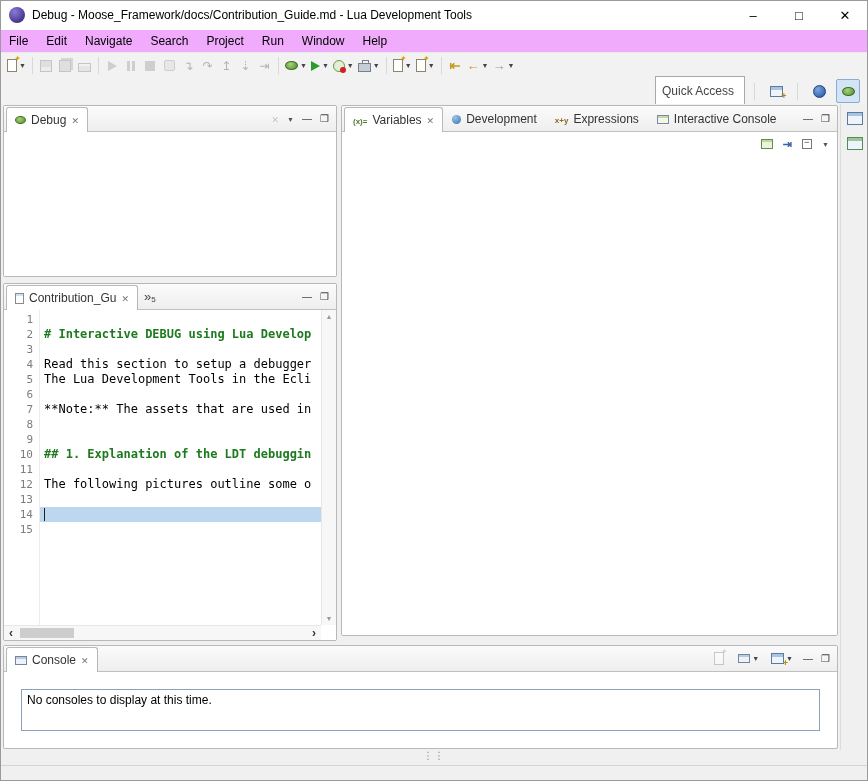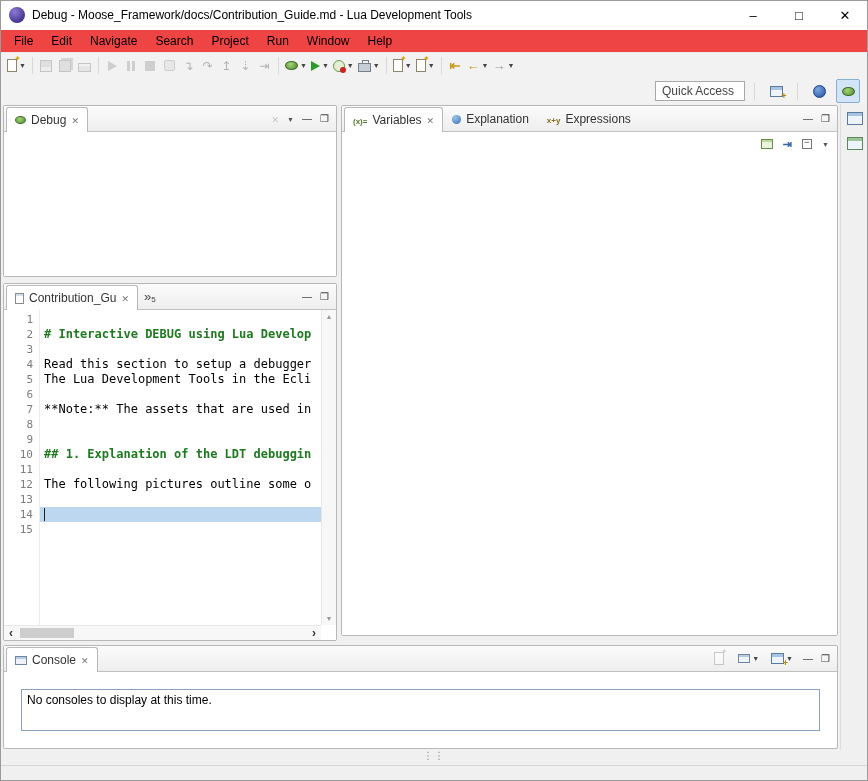--- a/index.html
+++ b/index.html
@@ -7,21 +7,21 @@
   body{position:relative;font-family:"Liberation Sans",sans-serif;font-size:12px;background:#f0f0f0;color:#000;overflow:hidden}
   body::after{content:"";position:absolute;inset:0;border:1px solid #9a9a9a;pointer-events:none}
 
   
   .titlebar{height:30px;background:#fff;display:flex;align-items:center}
   .win-icon{width:16px;height:16px;border-radius:50%;background:radial-gradient(circle at 35% 30%,#8d7ad6,#2a1a6e);margin:0 7px 0 9px;flex:none}
   .title-text{font-size:12px;white-space:nowrap}
   .win-controls{margin-left:auto;display:flex;height:30px}
   .win-btn{width:46px;display:flex;align-items:center;justify-content:center;font-size:13px;color:#000}
 
-  .menubar{height:22px;background:#ef4444;display:flex;align-items:center;padding-left:5px}
+  .menubar{height:22px;background:#f0abfc;display:flex;align-items:center;}
   .menu-item{padding:3px 9px;font-size:12px}
 
   .toolbar{height:26px;background:#f2f2f2;display:flex;align-items:center;padding:0 5px;border-top:1px solid #eaeaea}
   .toolbar2{height:26px;background:#f2f2f2;display:flex;align-items:center;justify-content:flex-end;padding:0 8px;gap:5px}
   .tsep{width:1px;height:17px;background:#d8d8d8;margin:0 4px;flex:none}
   .tbtn{display:flex;align-items:center;justify-content:center;min-width:19px;height:22px;padding:0 2px;flex:none}
   .dd{font-size:7px;color:#444;margin-left:2px}
   .dis{opacity:.4;filter:grayscale(1)}
   .g{font-size:12px;line-height:1;color:#555}
   .gold{color:#c79a1e;font-weight:bold;font-size:13px}
@@ -39,21 +39,21 @@
   .ic-pause i{width:3px;height:10px;background:#999}
   .ic-stop{width:10px;height:10px;background:#9a9a9a}
   .ic-disc{width:11px;height:11px;border:1px solid #9a9a9a;border-radius:2px;background:#d9d9d9}
   .ic-bug{width:13px;height:9px;border-radius:50%;background:radial-gradient(circle at 40% 30%,#a6d478,#4d8c2e);border:1px solid #3c6e22}
   .ic-cov{width:12px;height:12px;border-radius:50%;background:#e2efd4;border:1px solid #6a9a4a;position:relative}
   .ic-cov::after{content:"";position:absolute;right:-2px;bottom:-2px;width:6px;height:6px;border-radius:50%;background:#cc2222}
   .ic-tools{width:13px;height:9px;background:#c7cdd4;border:1px solid #77818d;margin-top:4px;position:relative}
   .ic-tools::before{content:"";position:absolute;left:3px;top:-4px;width:5px;height:3px;border:1px solid #77818d;border-bottom:none}
 
   
-  .qa-box{width:90px;height:20px;border:1px solid #a8a8a8;background:#fff;color:#444;display:flex;align-items:center;padding:0 6px;font-size:12px}
+  .qa-box{width:90px;height:30px;border:1px solid #a8a8a8;background:#fff;color:#444;display:flex;align-items:center;padding:0 6px;font-size:12px}
   .persp{width:24px;height:24px;display:flex;align-items:center;justify-content:center;border:1px solid transparent;border-radius:2px;flex:none}
   .persp.active{background:#d2e4f6;border-color:#89aed1}
   .ic-openpersp{width:13px;height:11px;border:1px solid #5b7aa0;background:#eef4fb;box-shadow:inset 0 3px 0 #a8c4e0;position:relative}
   .ic-openpersp::after{content:"+";position:absolute;right:-5px;bottom:-5px;color:#b8860b;font-size:9px;font-weight:bold}
   .ic-luapersp{width:13px;height:13px;border-radius:50%;background:radial-gradient(circle at 35% 30%,#7aa7e0,#23509b);border:1px solid #1c4080}
 
   
   #main{position:absolute;top:104px;left:0;right:0;bottom:31px;background:#f0f0f0}
   .panel{position:absolute;background:#fff;border:1px solid #b8b8b8;border-radius:2px;display:flex;flex-direction:column;overflow:hidden}
   .tabbar{height:26px;background:linear-gradient(#fbfbfb,#eeeeee);border-bottom:1px solid #c0c0c0;display:flex;align-items:flex-end;padding-left:2px;flex:none}
@@ -259,25 +259,29 @@
 
   <div class="panel" style="top:1px;left:341px;width:497px;height:531px">
     <div class="tabbar">
       <span class="tab sel">
         <span class="ic-vars"></span>
         <span>Variables</span>
         <span class="tab-close"></span>
       </span>
       <span class="tab">
         <span class="ic-bp"></span>
-        <span>Explanation</span>
+        <span>Development</span>
       </span>
       <span class="tab">
         <span class="ic-expr"></span>
         <span>Expressions</span>
+      </span>
+      <span class="tab">
+        <span class="ic-ictab"></span>
+        <span>Interactive Console</span>
       </span>
       <div class="tabbar-actions">
         <span class="mm min"></span>
         <span class="mm max"></span>
       </div>
     </div>
     <div class="view-toolbar">
       <span class="ic-showlogical"></span>
       <span class="ic-importarrow">⇥</span>
       <span class="ic-collapseall"></span>

